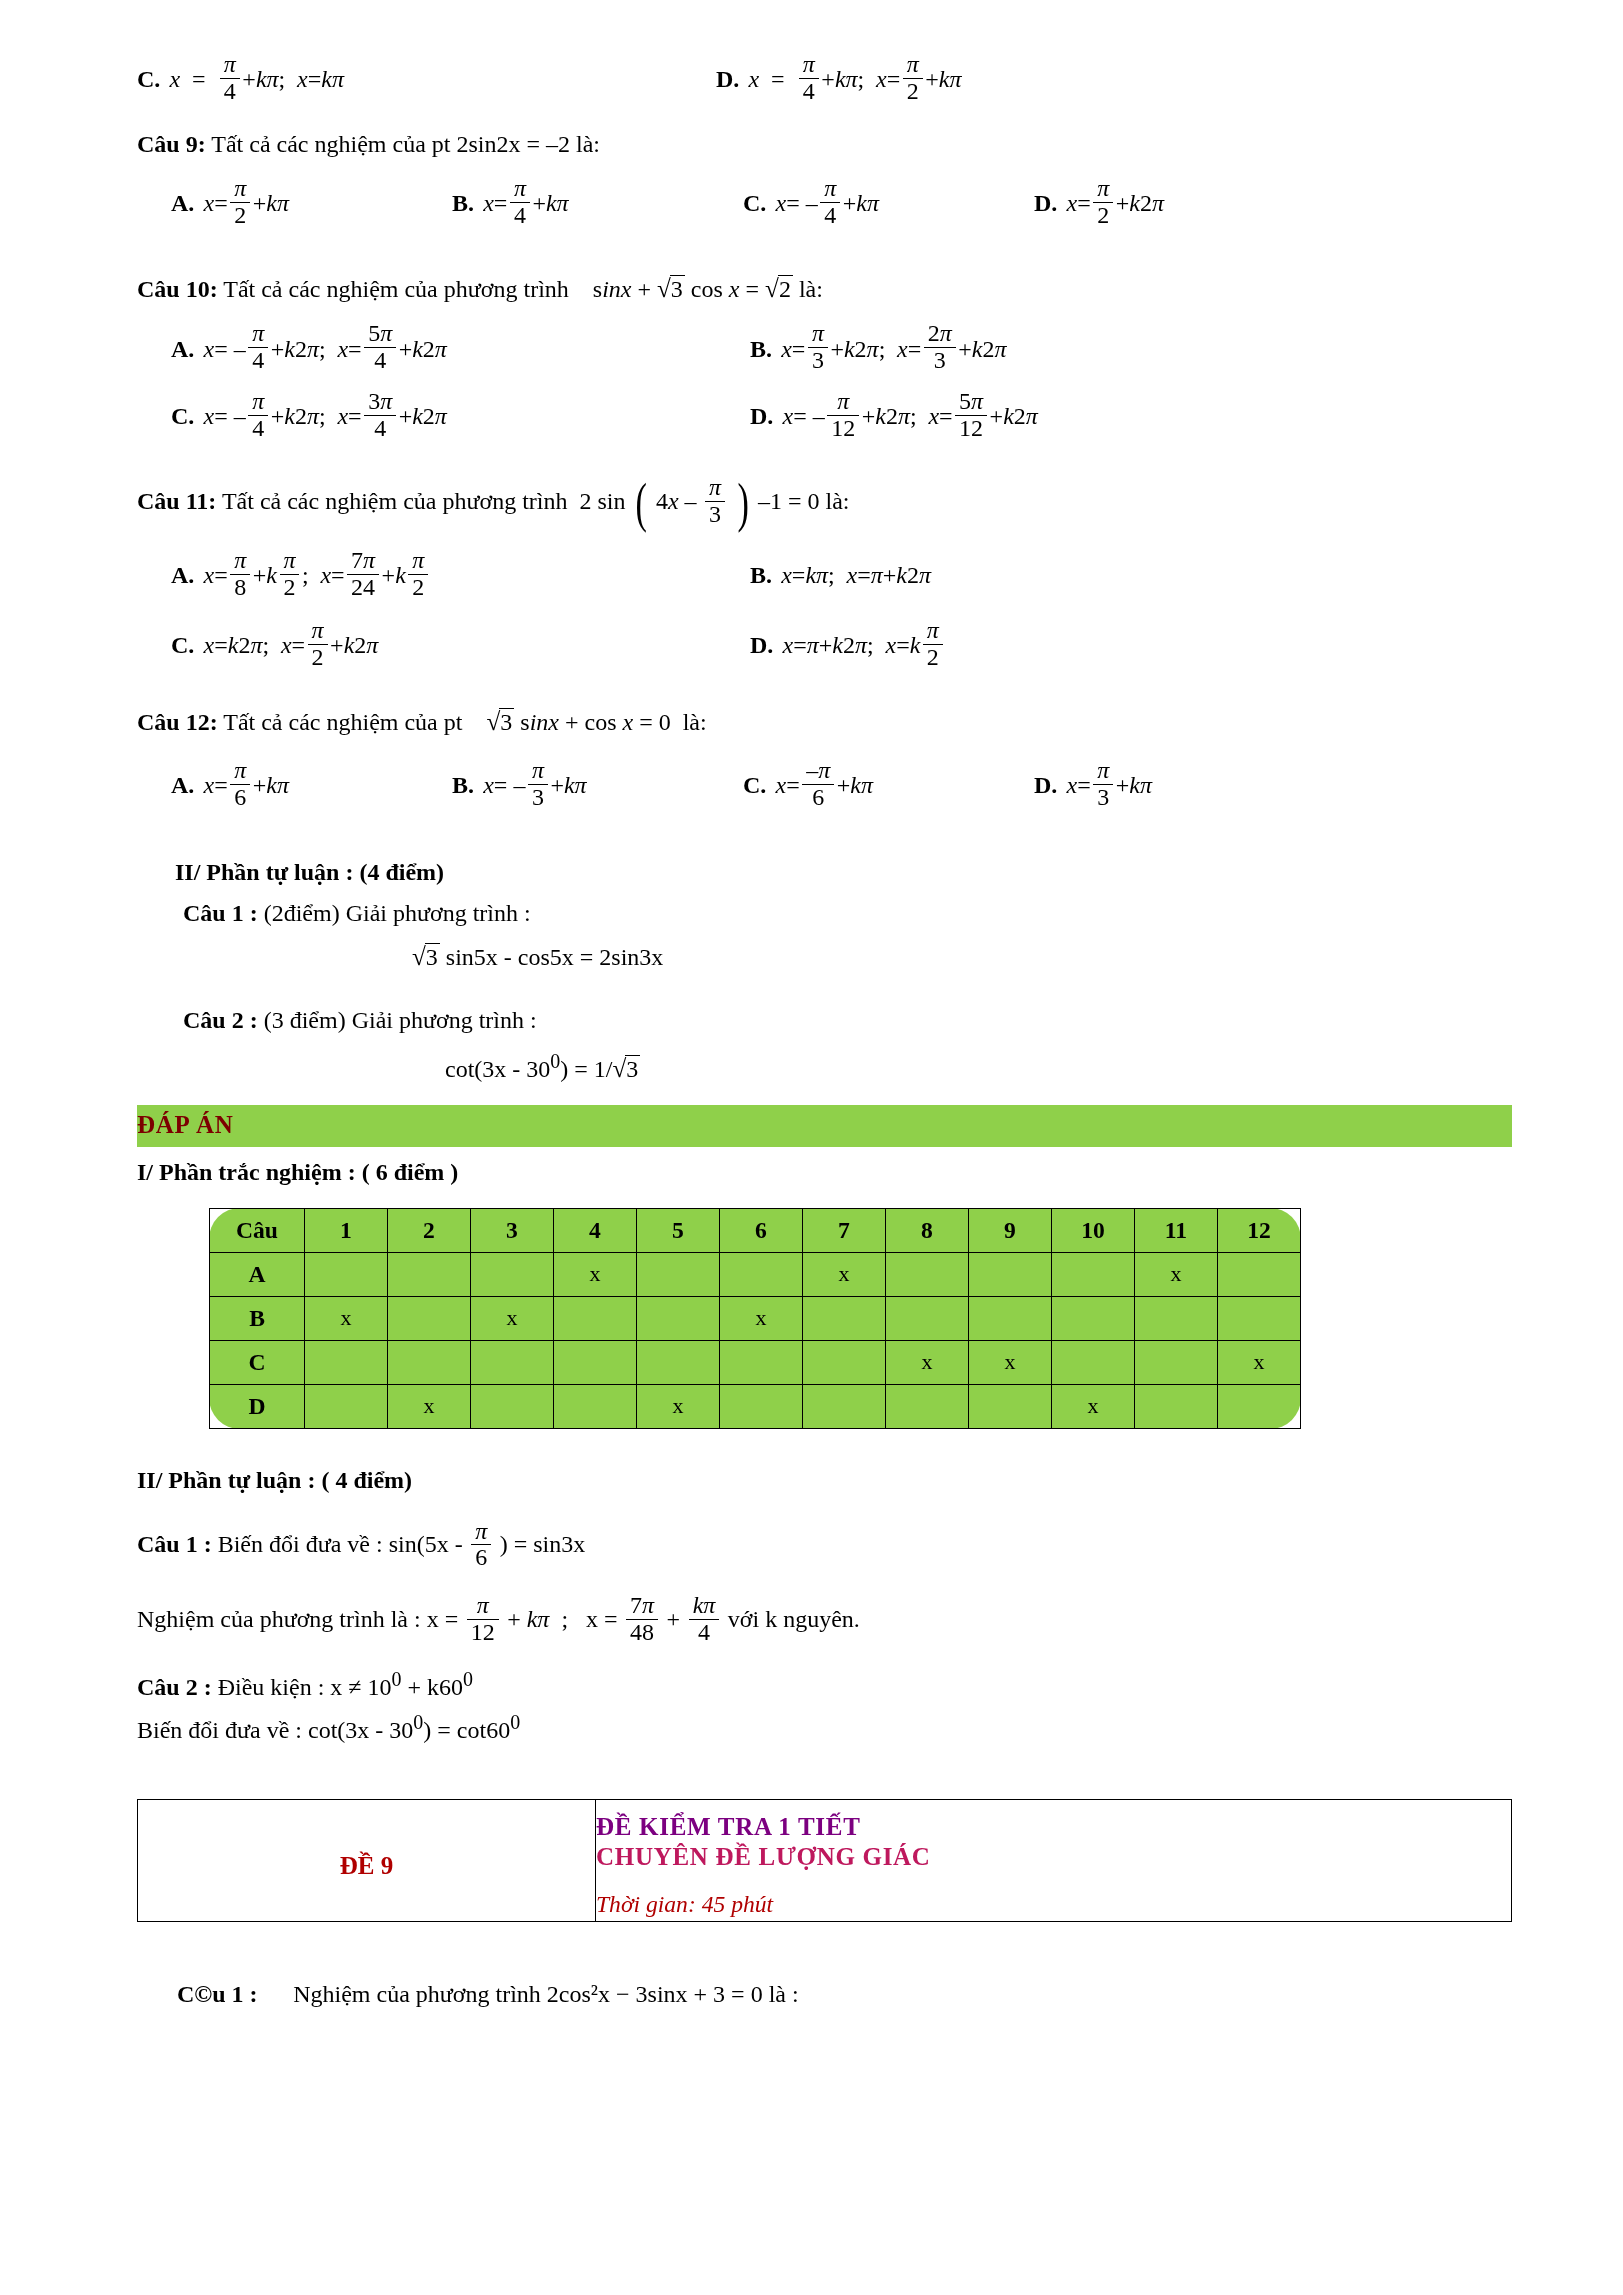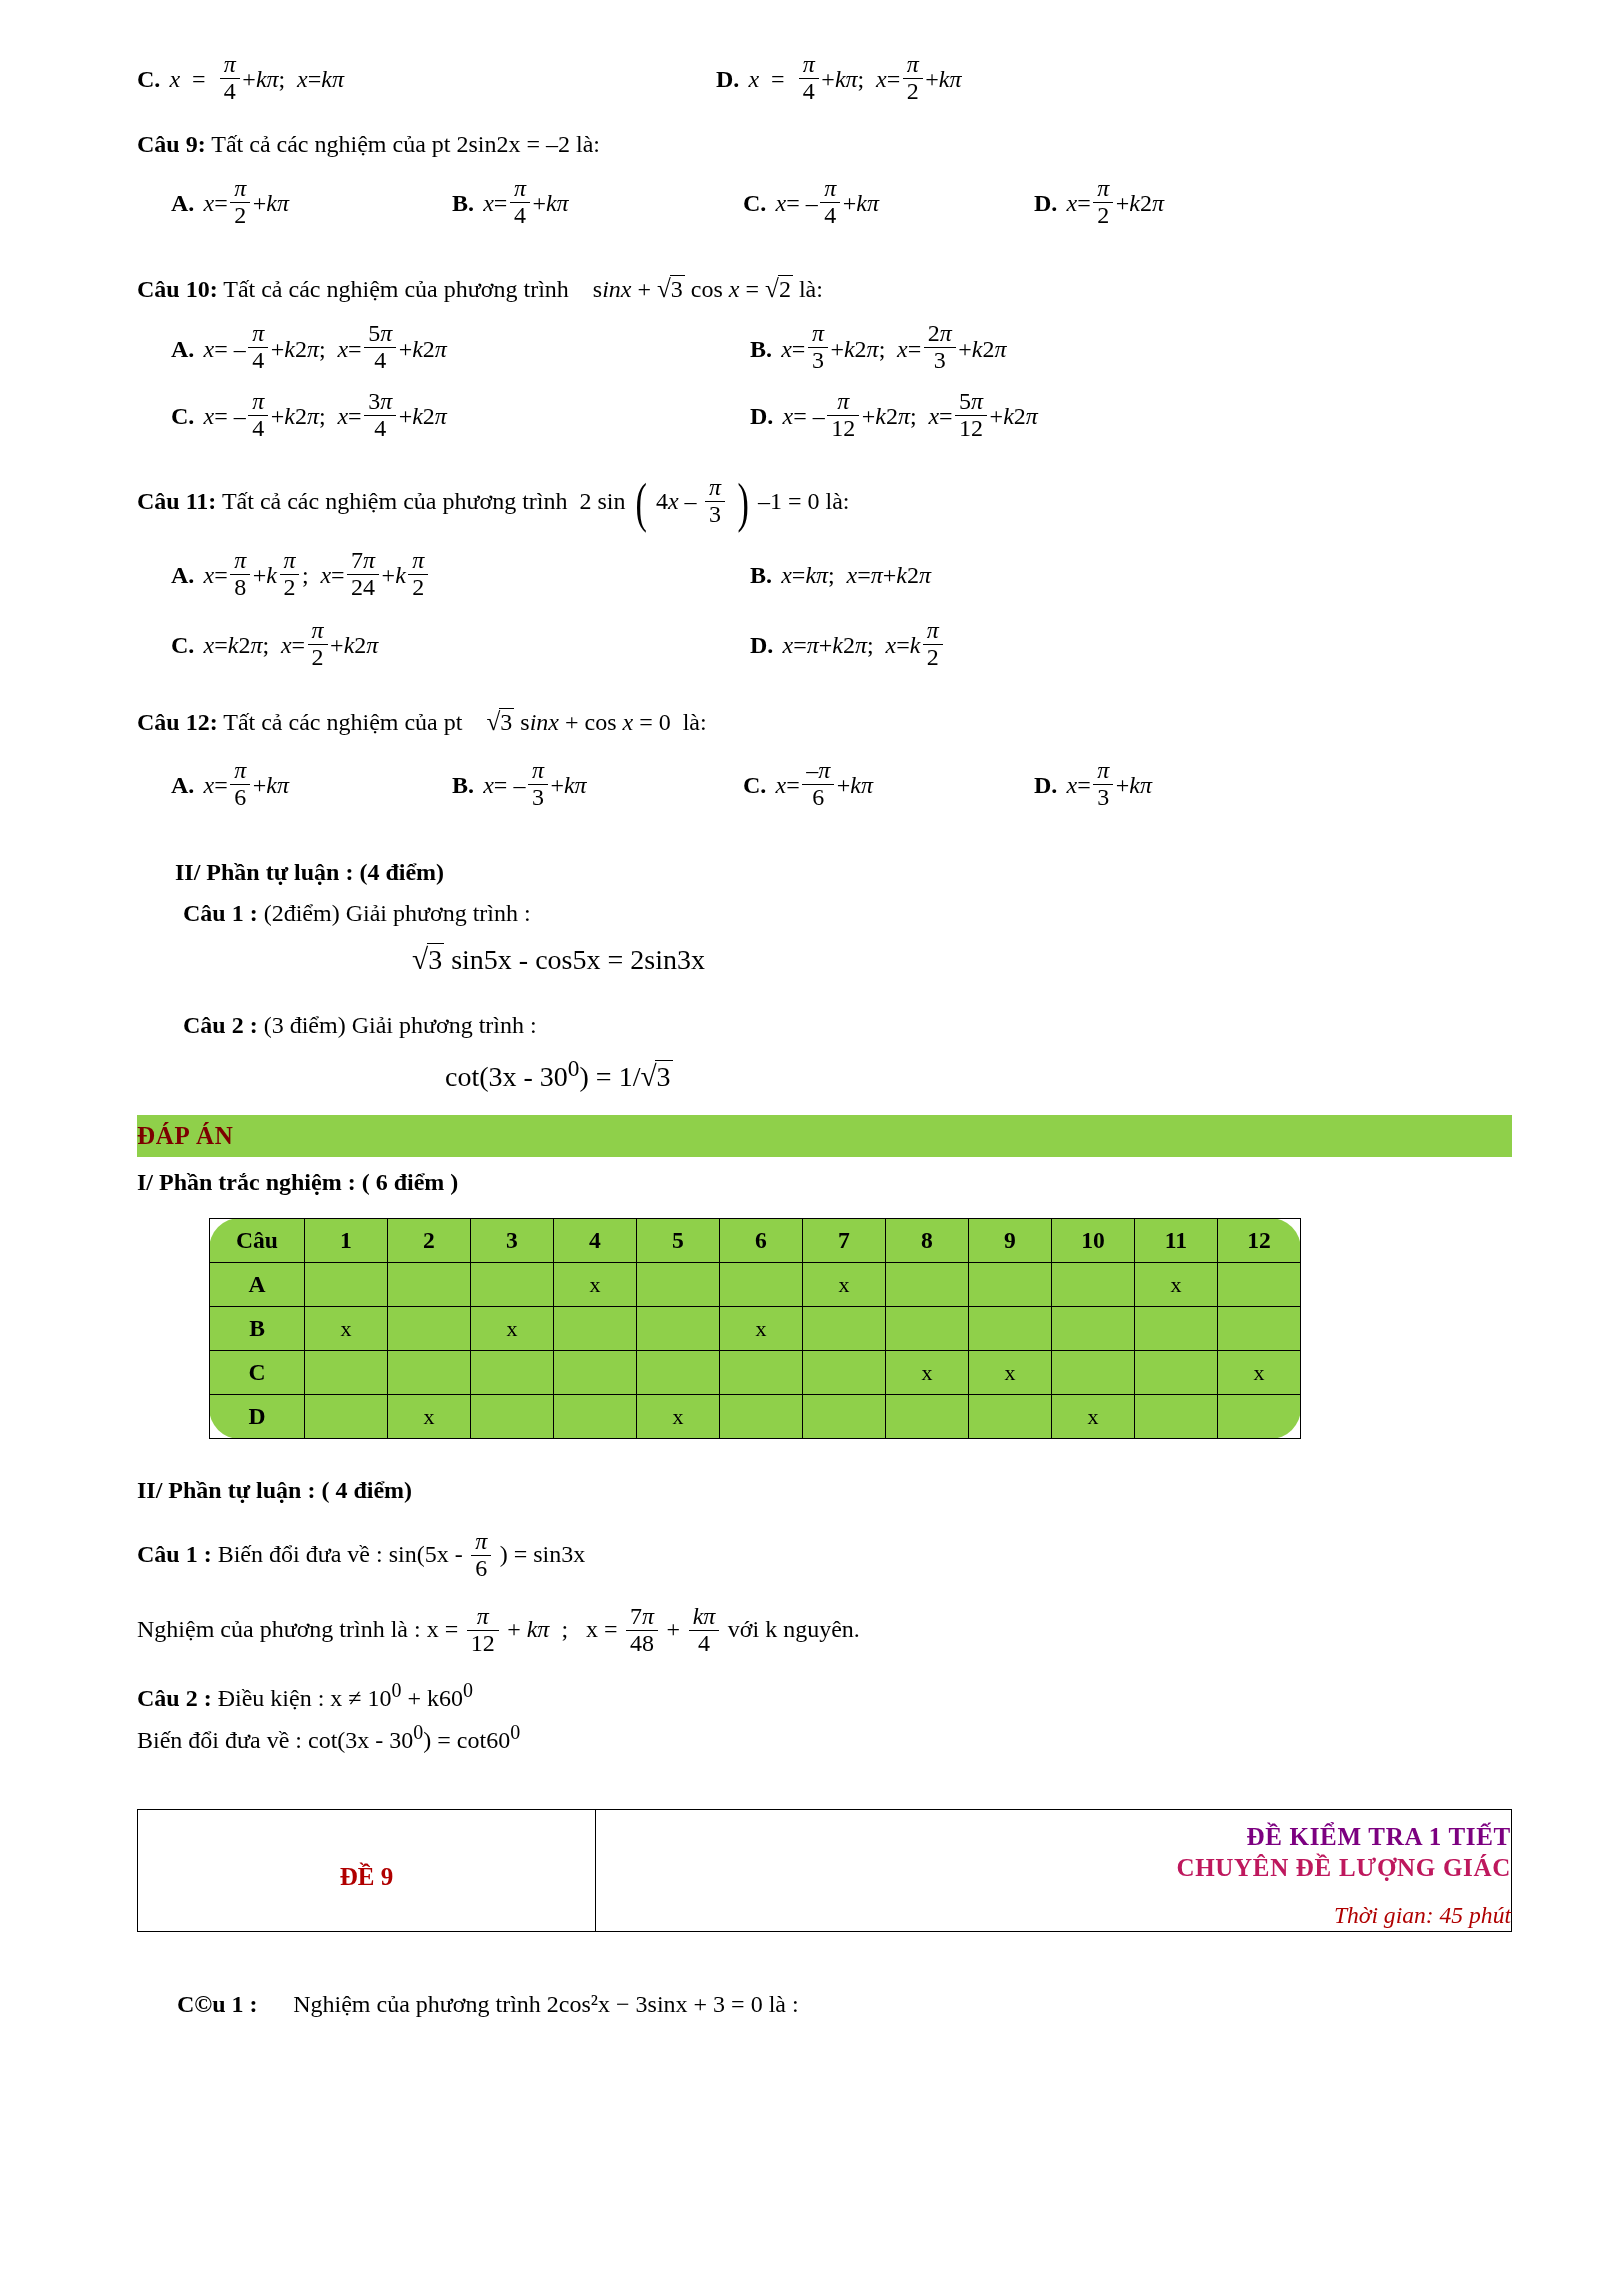--- a/index.html
+++ b/index.html
@@ -67,21 +67,21 @@
   .two-col > .opt:first-child{width:579px;}
   .four-col > .opt{width:291px;}
   .four-col > .opt:first-child{width:281px;}
   
   .sec-title{
     font-size:24px;
     font-weight:bold;
     margin-top:30px;
   }
   .plain{font-size:24px;margin-top:9.2px;line-height:1.55;}
-  .center-eq{font-size:28px;text-align:left;margin-top:10.5px;}
+  .center-eq{font-size:24px;text-align:left;margin-top:10.5px;}
   
   .banner{
     margin:22px 111px 0 137px;
     background:#8fd04a;
     color:#7c0000;
     font-weight:bold;
     font-size:25px;
     text-align:left;
     padding:6.5px 0 7.9px 0;
     letter-spacing:0.7px;
@@ -120,21 +120,21 @@
     box-sizing:border-box;
   }
   .exambox .left span{
     color:#b00000;
     font-weight:bold;
     font-size:25px;
     margin-top:38px;
   }
   .exambox .right{
     flex:1;
-    text-align:right;
+    text-align:left;
     padding-top:13px;
     box-sizing:border-box;
   }
   .exambox .right .l1{color:#7c0080;font-weight:bold;font-size:25px;letter-spacing:0.7px;}
   .exambox .right .l2{color:#be185d;font-weight:bold;font-size:25px;letter-spacing:0.7px;margin-top:2.6px;}
   .exambox .right .l3{color:#b00000;font-style:italic;font-size:23.6px;margin-top:20px;}
   .lastq{font-size:24px;margin:59px 0 0 39px;}
   .sp{display:inline-block;width:11.8px;}
 </style>
 </head>

